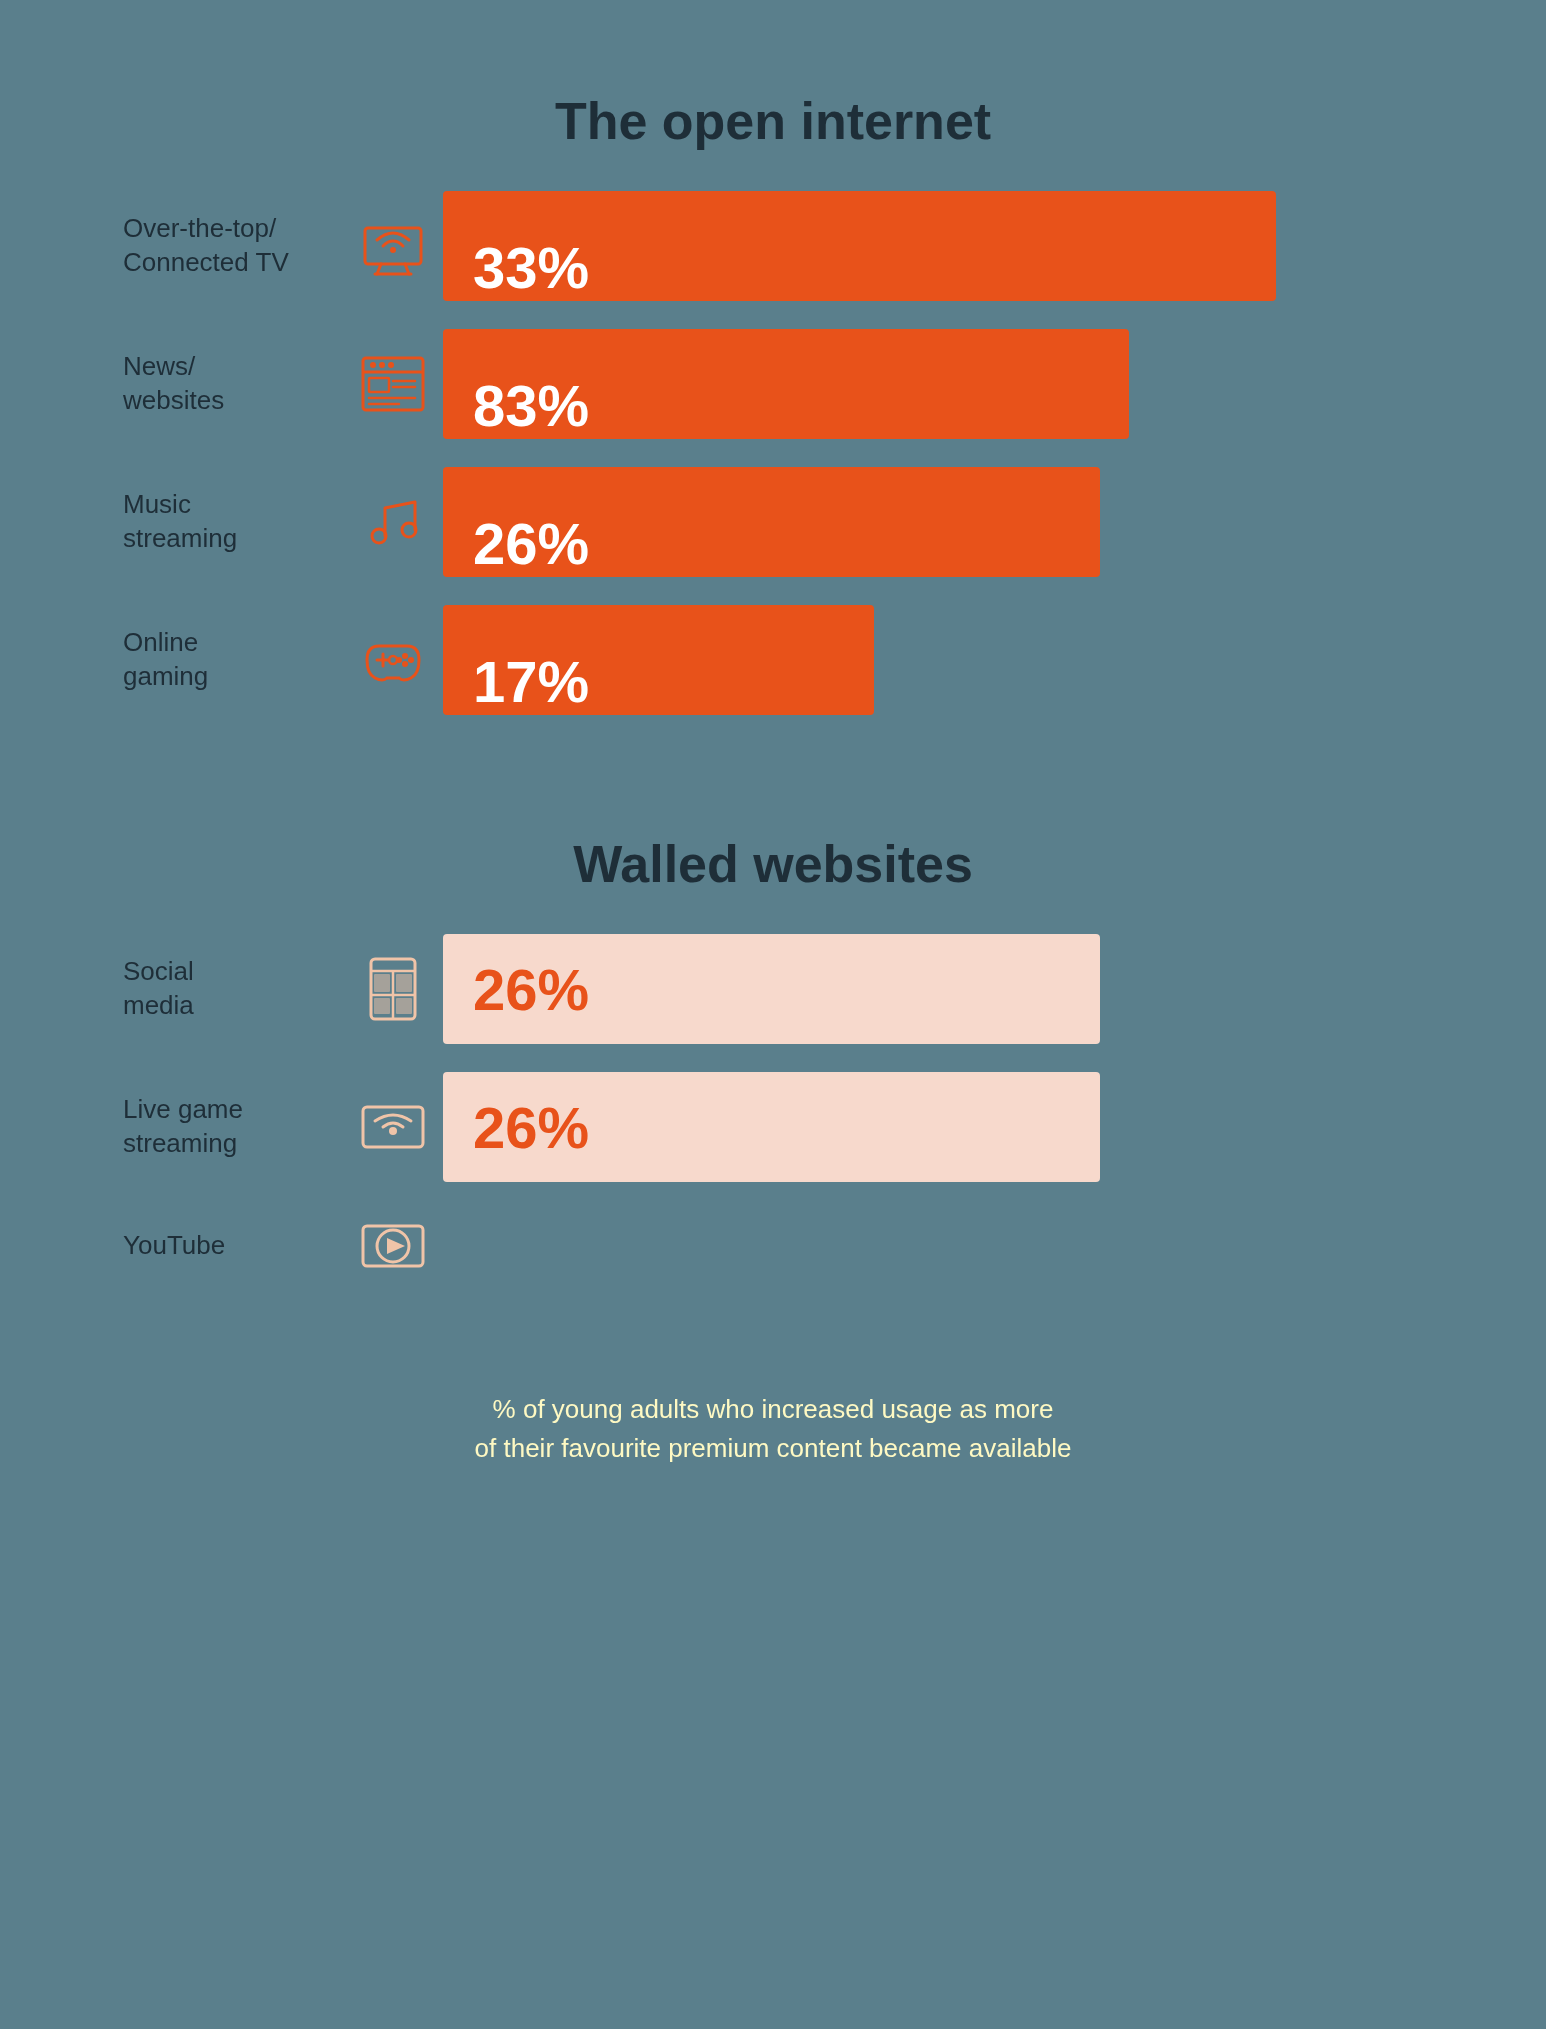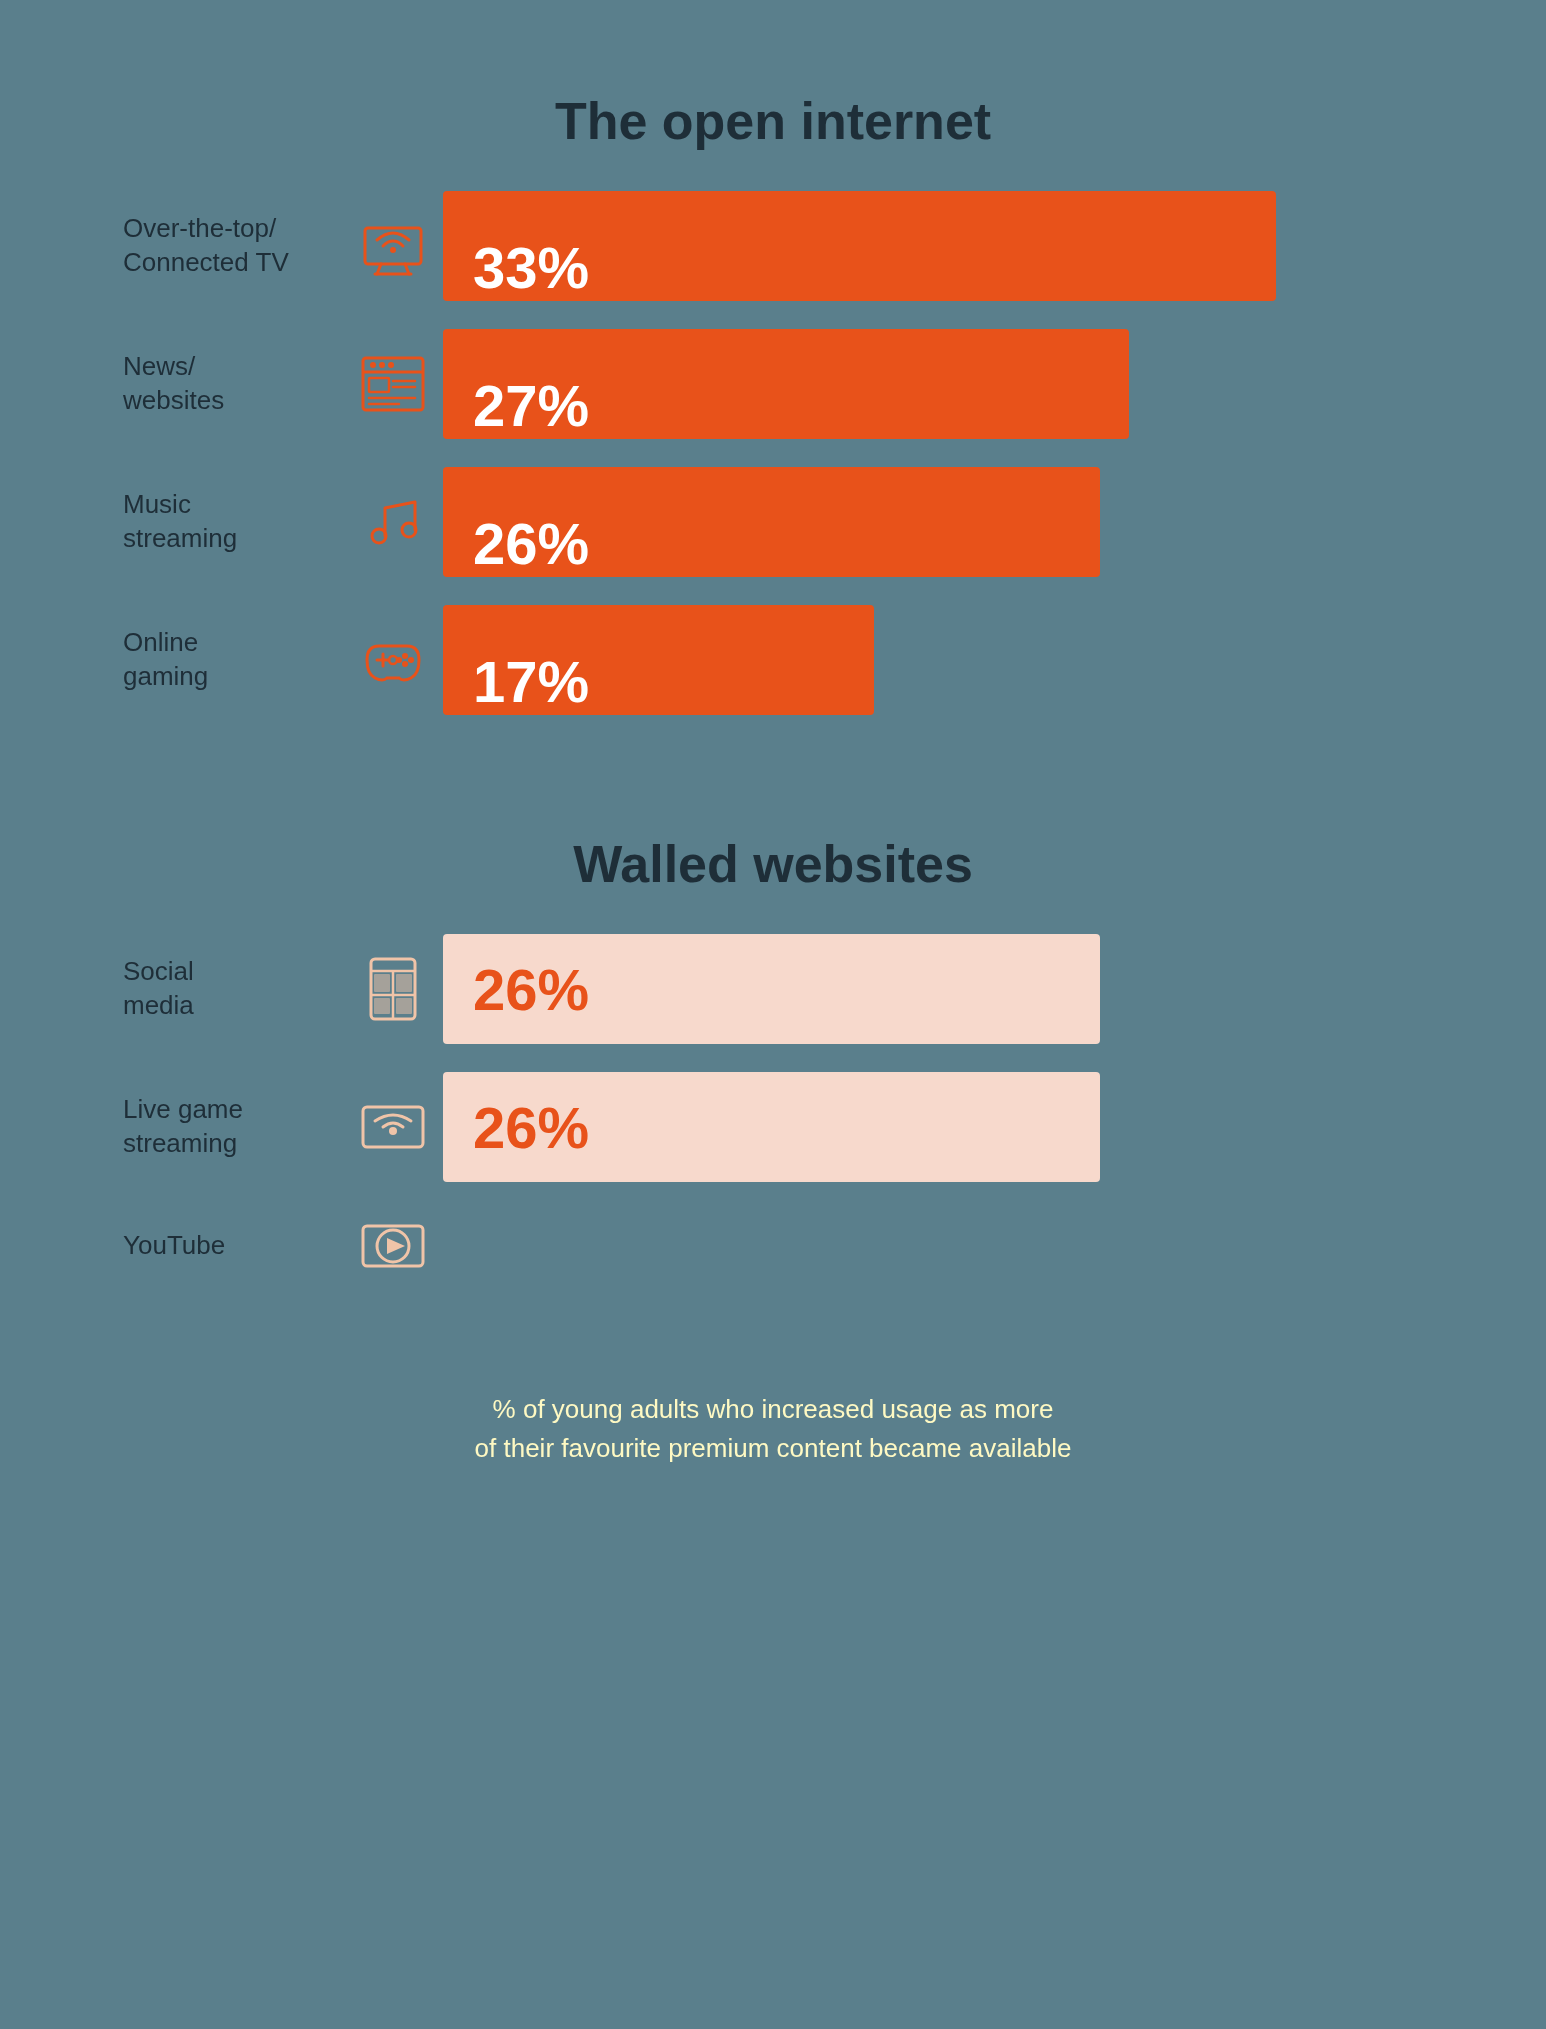--- a/index.html
+++ b/index.html
@@ -157,21 +157,21 @@
         <line x1="12" y1="50" x2="58" y2="50" stroke="#e8521a" stroke-width="2.5" stroke-linecap="round"></line>
         <line x1="12" y1="56" x2="42" y2="56" stroke="#e8521a" stroke-width="2.5" stroke-linecap="round"></line>
 
         <circle cx="16" cy="17" r="3" fill="#e8521a"></circle>
         <circle cx="25" cy="17" r="3" fill="#e8521a"></circle>
         <circle cx="34" cy="17" r="3" fill="#e8521a"></circle>
       </svg>
     </div>
     <div class="bar-container">
       <div class="bar-open bar-27">
-        <span class="bar-label bar-label-open">27%</span>
+        <span class="bar-label bar-label-open">83%</span>
       </div>
     </div>
   </div>
 
   <div class="chart-row">
     <div class="label-area">Music<br>streaming</div>
     <div class="icon-area">
       <svg viewBox="0 0 72 72" fill="none" xmlns="http://www.w3.org/2000/svg">
 
         <path d="M28 50 L28 22 L58 16 L58 44" stroke="#e8521a" stroke-width="3" fill="none" stroke-linecap="round" stroke-linejoin="round"></path>

